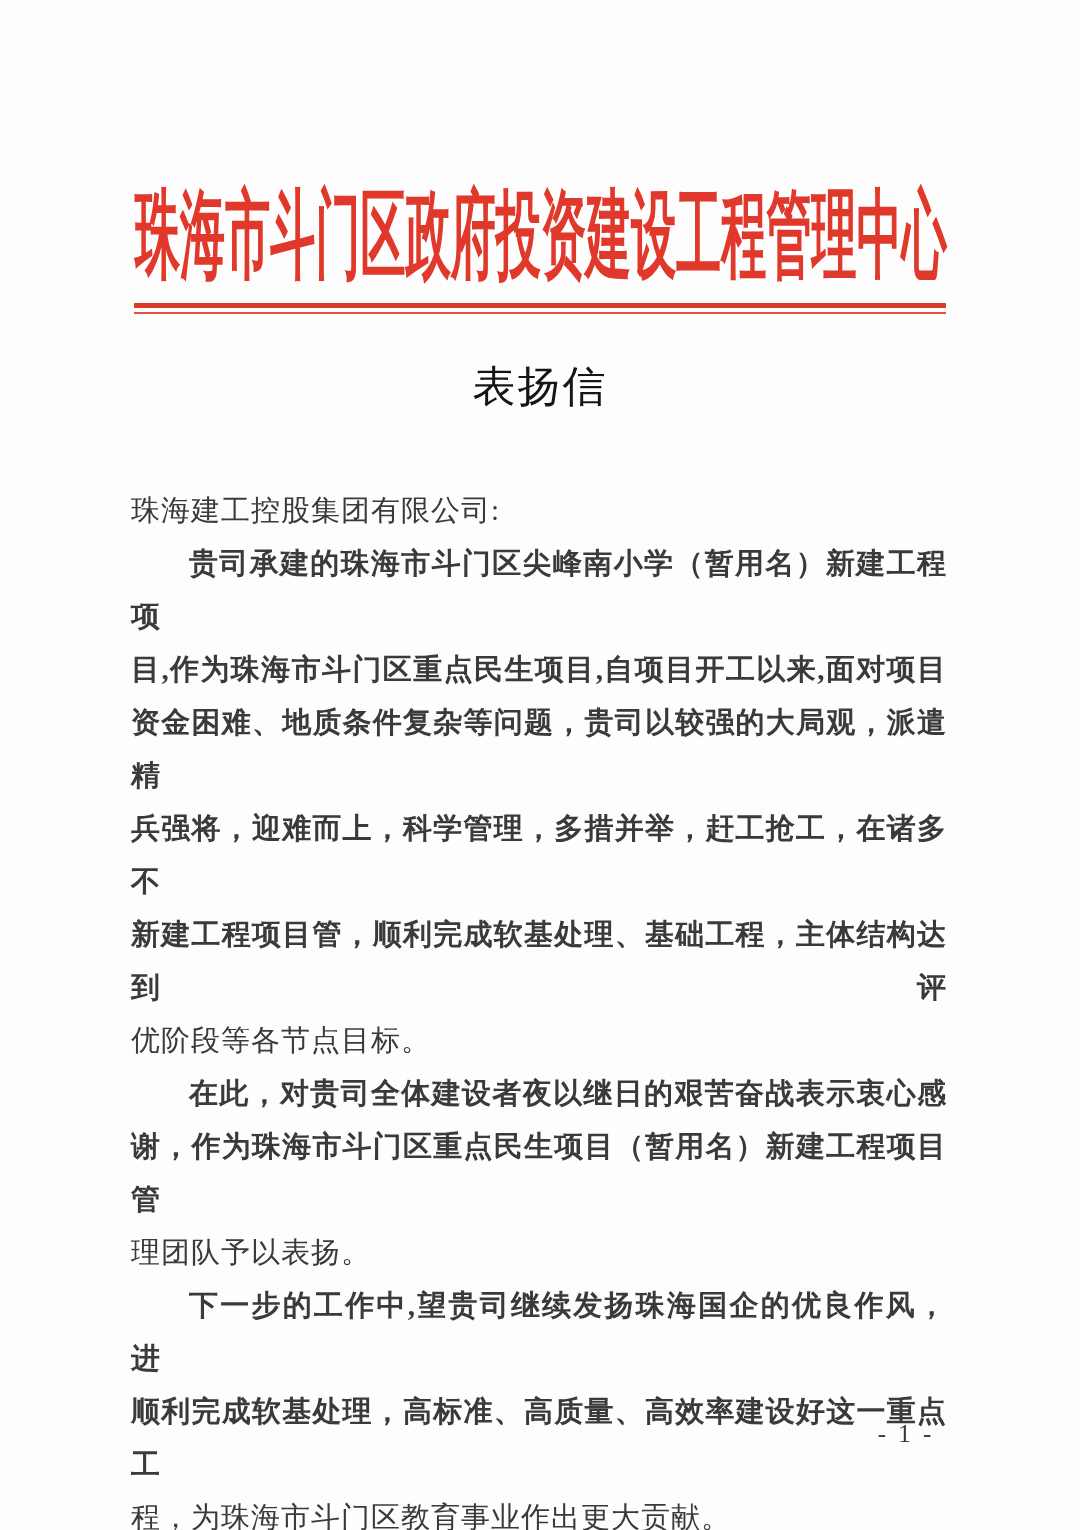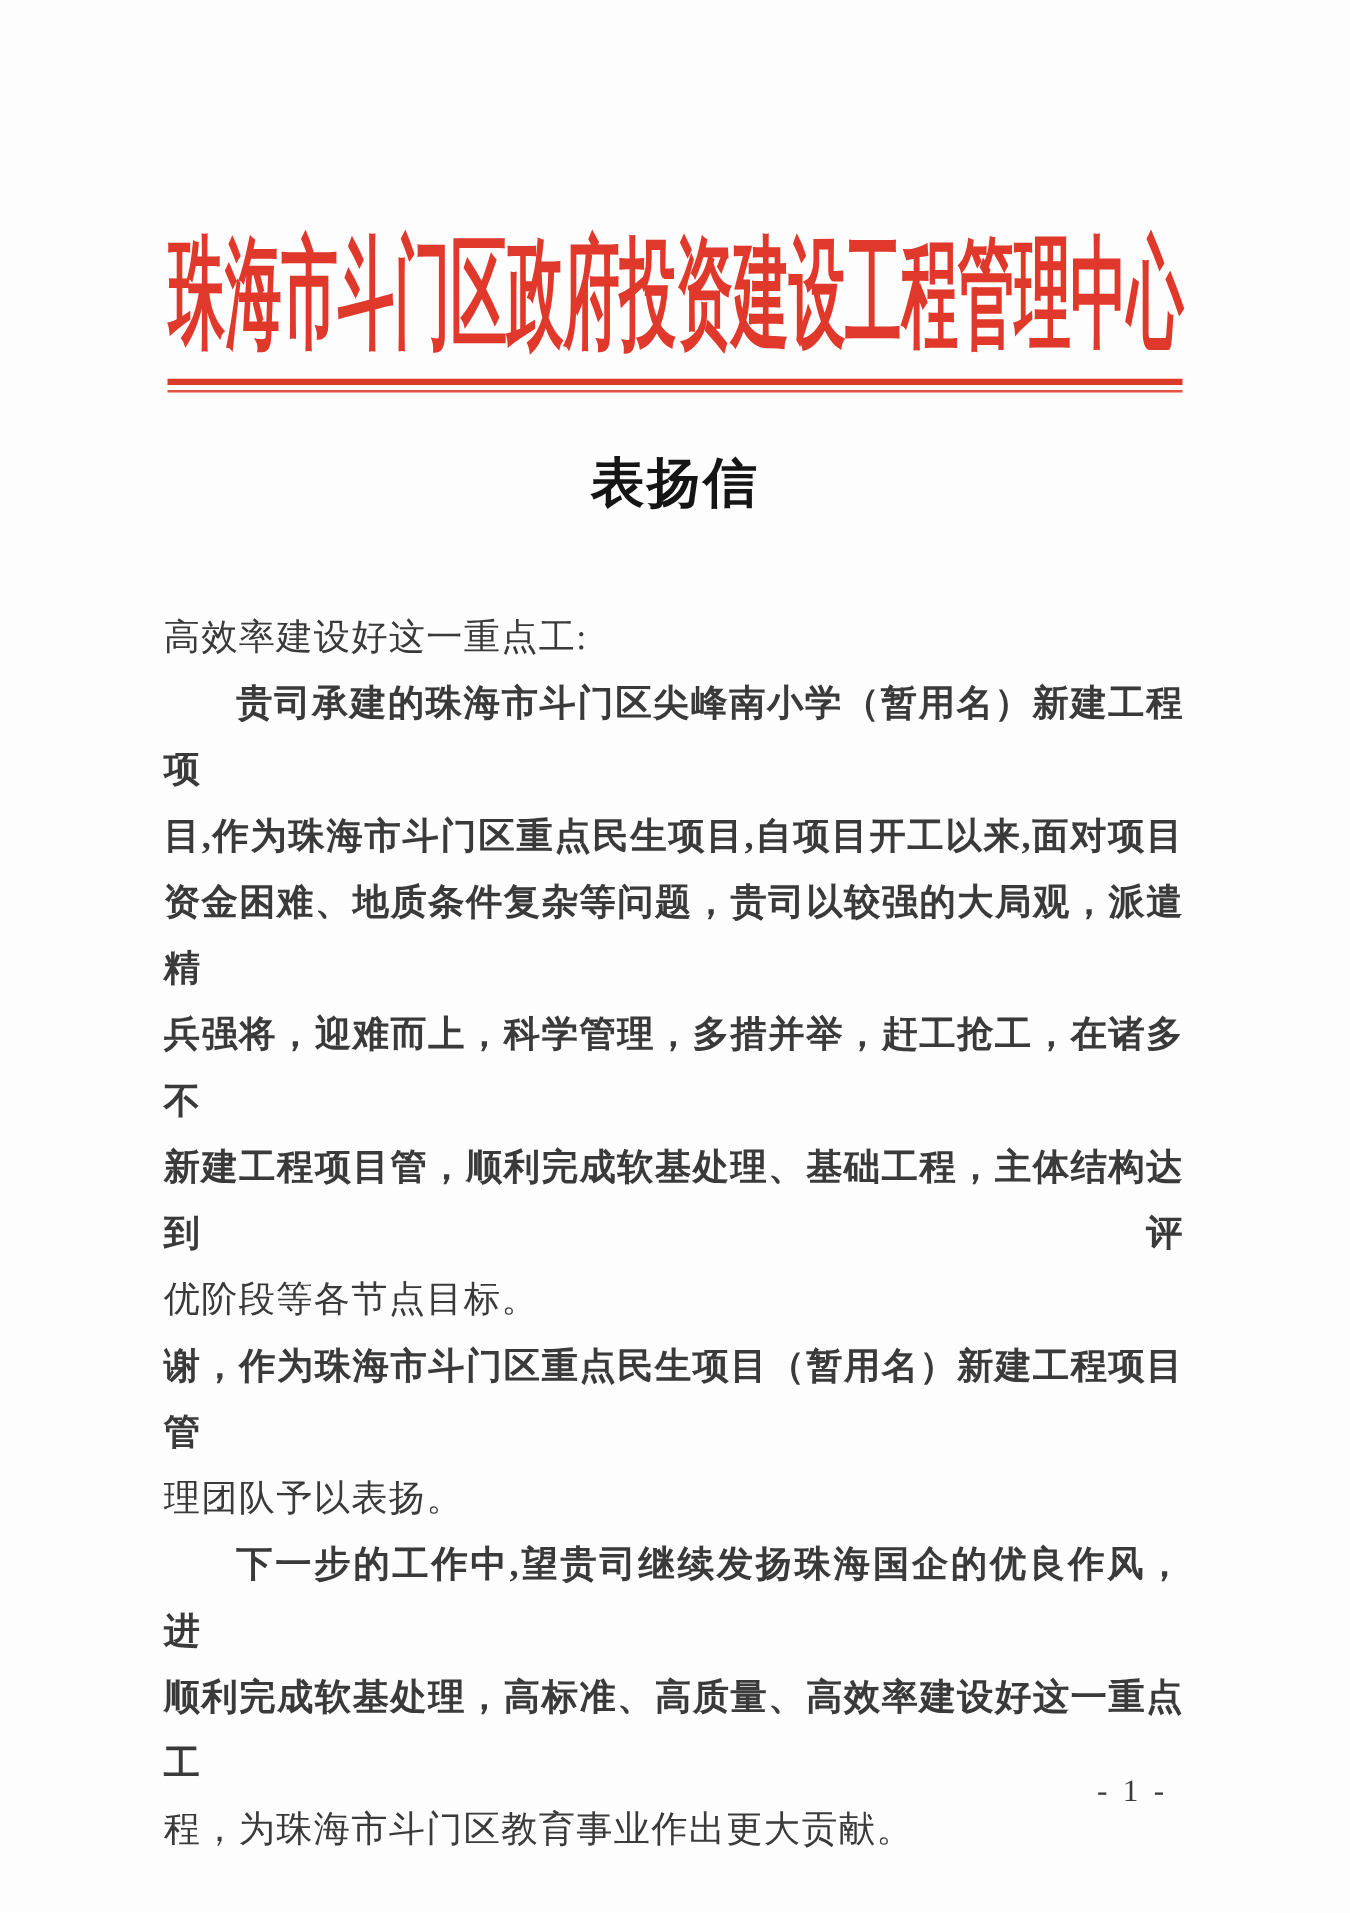--- a/index.html
+++ b/index.html
@@ -34,21 +34,21 @@
   .rule-thin {
     position:absolute; left:134px; top:312px;
     width:812px; height:2px;
     background:#e05343;
   }
   .doc-title {
     position:absolute; left:0; top:358px;
     width:100%;
     text-align:center;
     font-size:43px;
-    font-weight:700;
+    font-weight:400;
     color:#151515;
     letter-spacing:2px;
   }
   .body-block {
     position:absolute; left:131px; top:484px;
     width:816px;
     font-size:29px;
     color:#3a3a3a;
   }
   .line {
@@ -80,29 +80,30 @@
   <div class="org-wrap">
     <span class="org-text">珠海市斗门区政府投资建设工程管理中心</span>
   </div>
   <div class="rule-thick"></div>
   <div class="rule-thin"></div>
 
   <div class="doc-title">表扬信</div>
 
   <div class="body-block">
 
-    <div class="line">高效率建设好这一重点工:</div>
+    <div class="line">珠海建工控股集团有限公司:</div>
 
     <div class="line j ind">贵司承建的珠海市斗门区尖峰南小学（暂用名）新建工程项</div>
     <div class="line j">目,作为珠海市斗门区重点民生项目,自项目开工以来,面对项目</div>
     <div class="line j">资金困难、地质条件复杂等问题，贵司以较强的大局观，派遣精</div>
     <div class="line j">兵强将，迎难而上，科学管理，多措并举，赶工抢工，在诸多不</div>
     <div class="line j">新建工程项目管，顺利完成软基处理、基础工程，主体结构达到评</div>
     <div class="line">优阶段等各节点目标。</div>
 
+    <div class="line j ind">在此，对贵司全体建设者夜以继日的艰苦奋战表示衷心感</div>
     <div class="line j">谢，作为珠海市斗门区重点民生项目（暂用名）新建工程项目管</div>
     <div class="line">理团队予以表扬。</div>
 
     <div class="line j ind">下一步的工作中,望贵司继续发扬珠海国企的优良作风，进</div>
     <div class="line j">顺利完成软基处理，高标准、高质量、高效率建设好这一重点工</div>
     <div class="line">程，为珠海市斗门区教育事业作出更大贡献。</div>
 
   </div>
 
   <div class="page-num">- 1 -</div>

